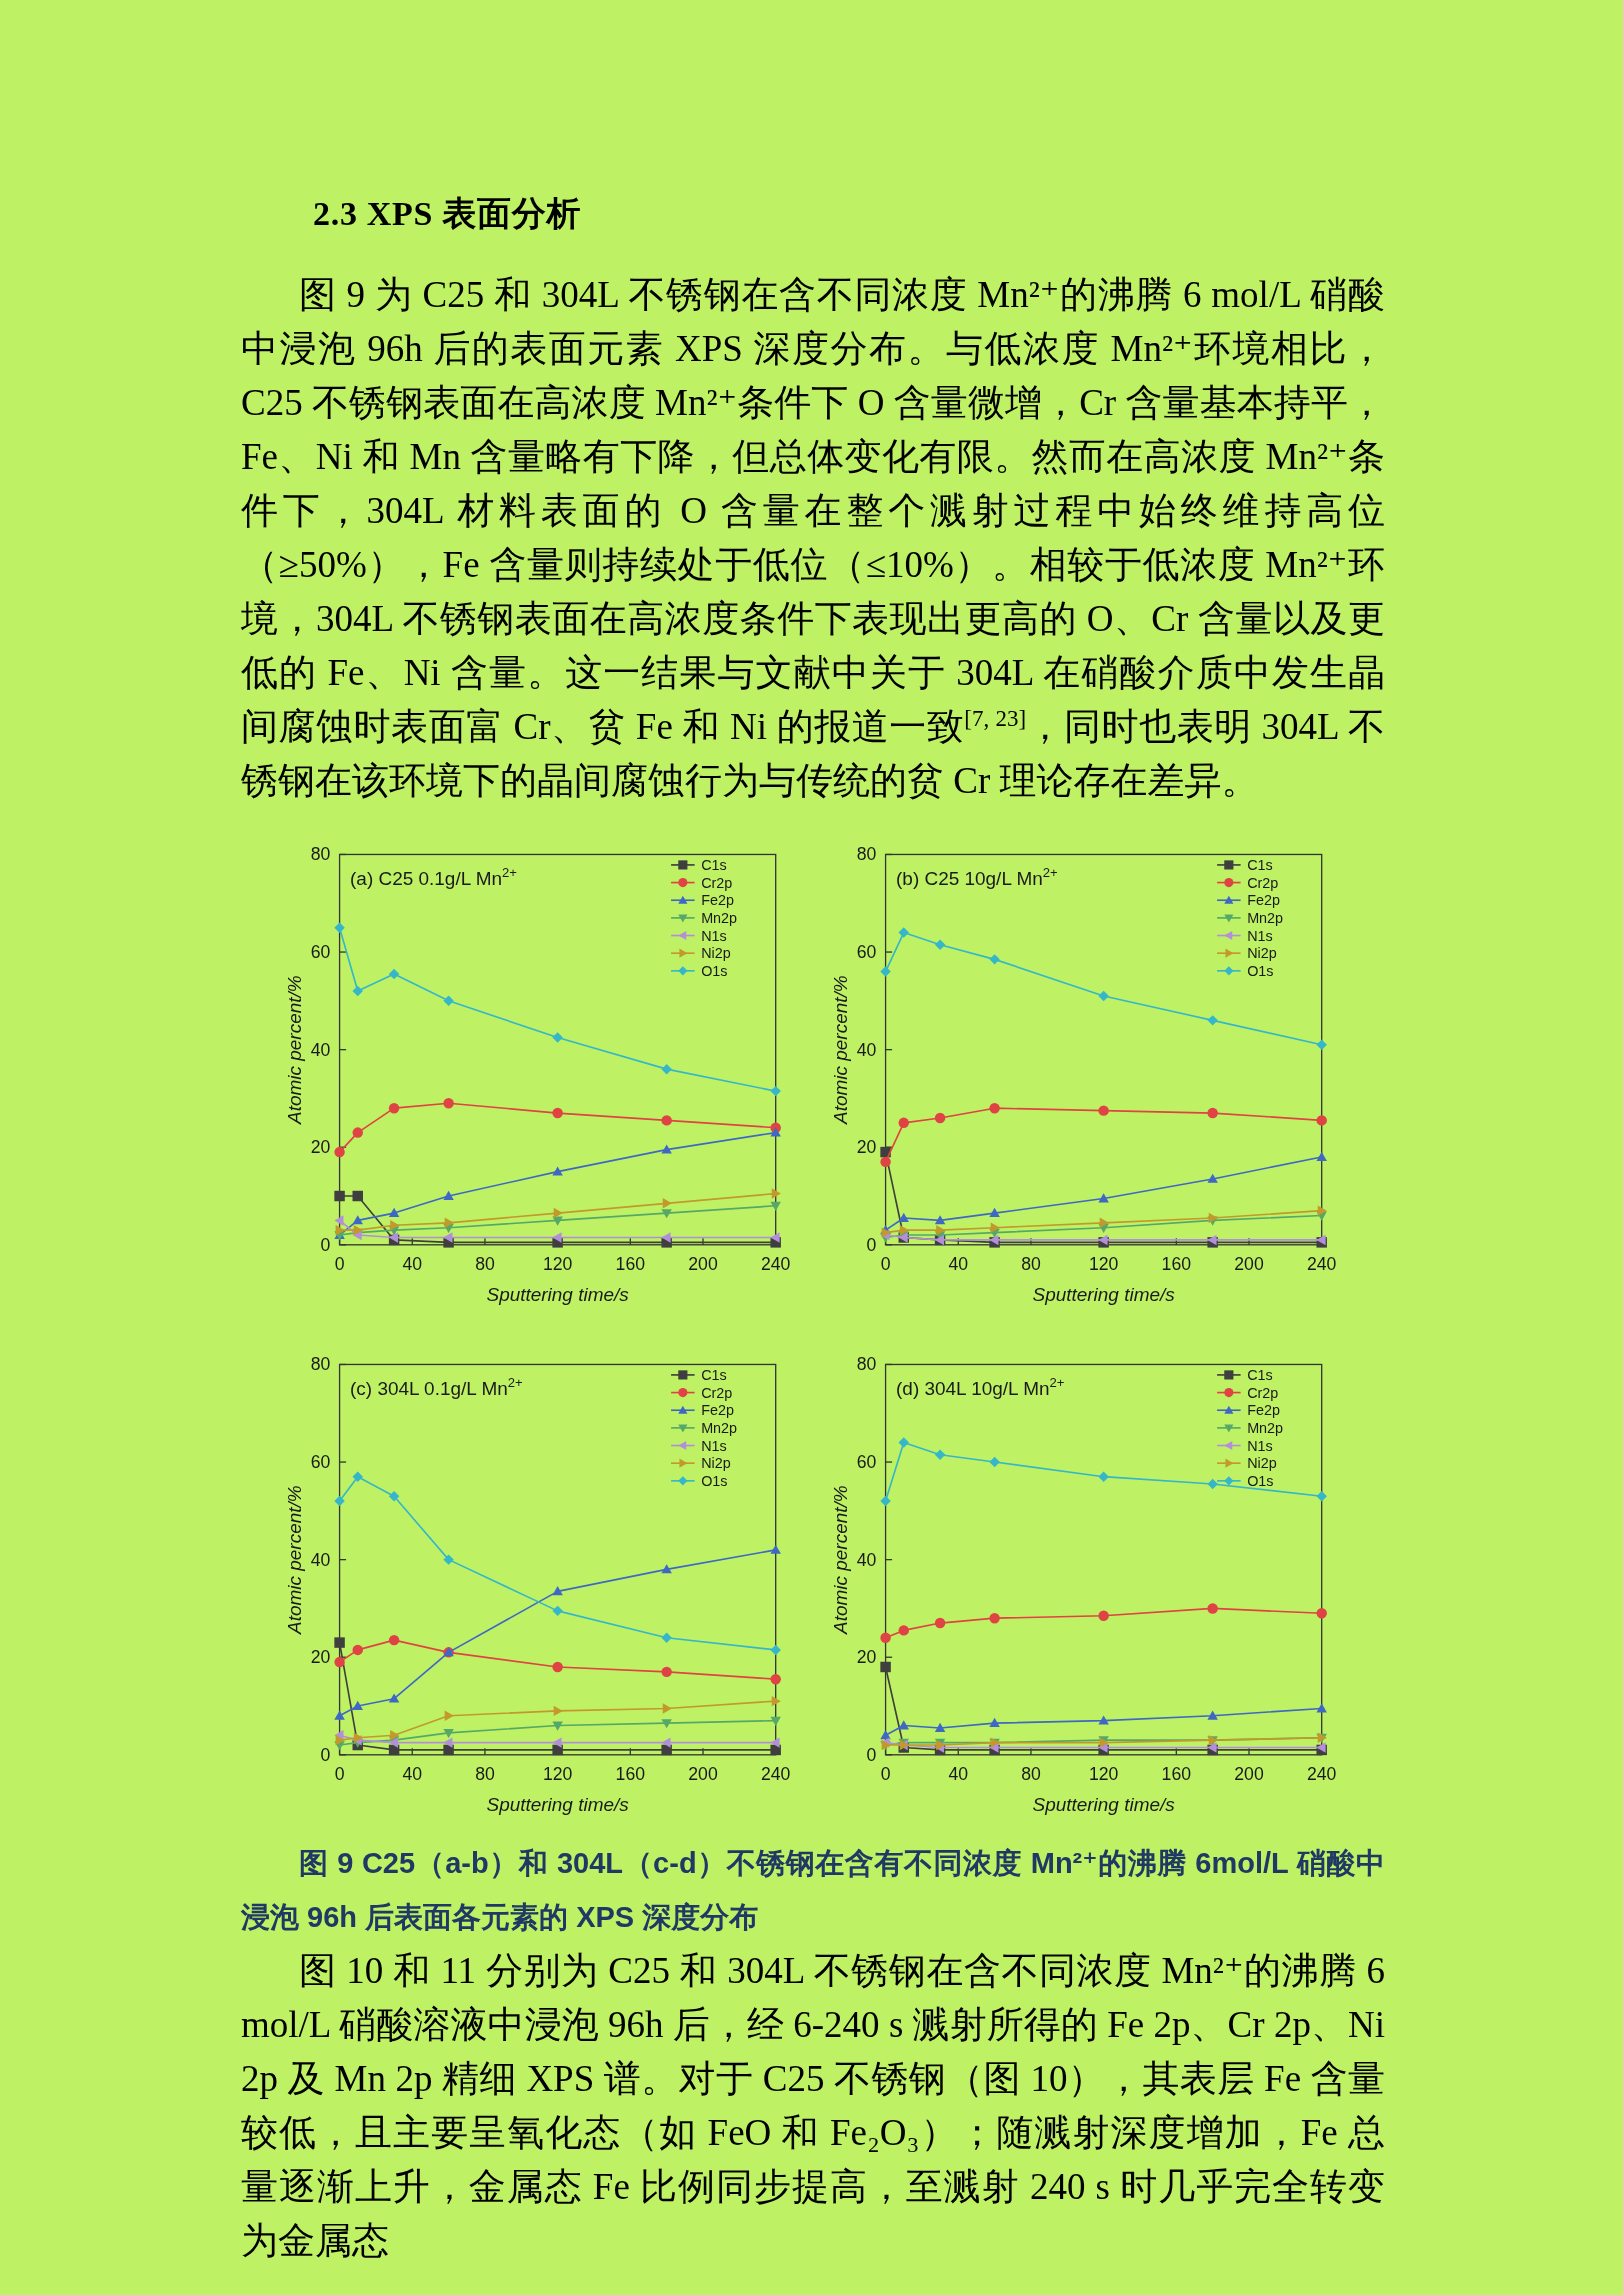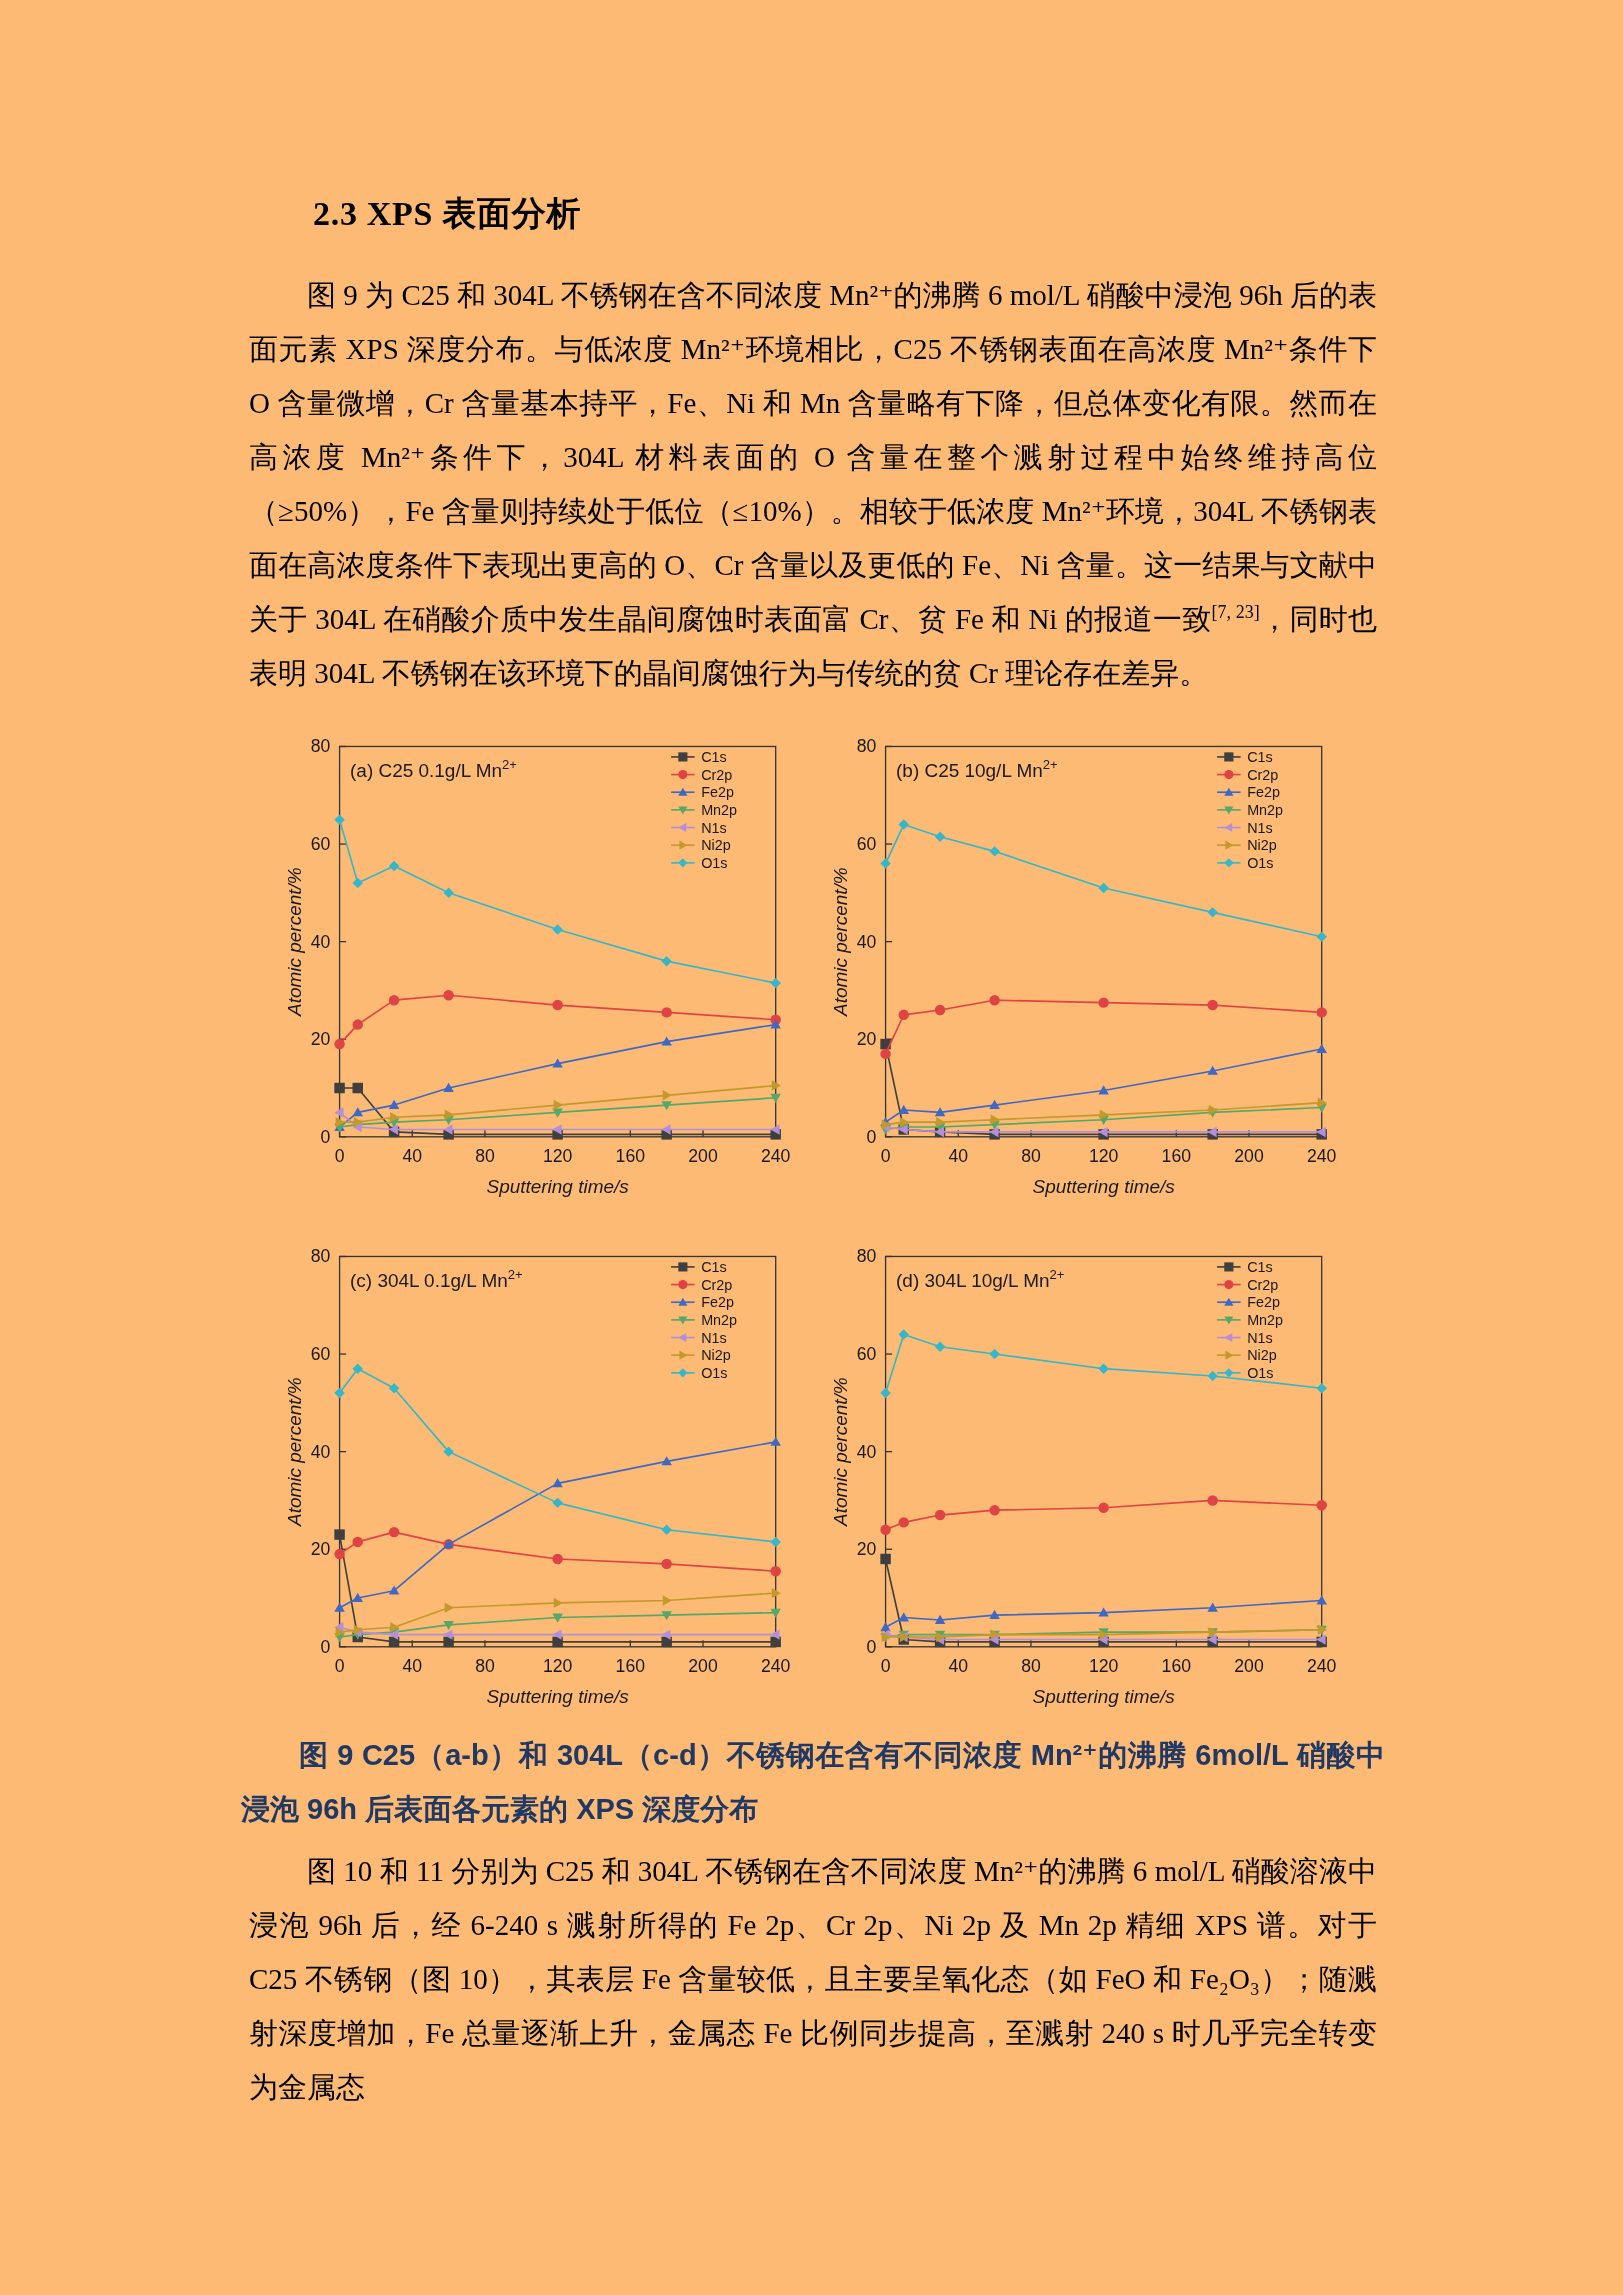--- a/index.html
+++ b/index.html
@@ -1,31 +1,31 @@
 <!DOCTYPE html>
 <html style="font-size:10.5px"><head>
 <meta charset="utf-8">
 <style>
   html,body{margin:0;padding:0;background:#ffffff;}
   body{
     width:1623px;height:2295px;
     font-family:"Liberation Serif","DejaVu Serif",serif;
     color:#000;
   }
-  .page{position:relative;width:1623px;height:2295px;overflow:hidden;background:#fdba74;}
+  .page{position:relative;width:1623px;height:2295px;overflow:hidden;background:#bef264;}
   .content{position:absolute;left:241px;top:191px;width:1144px;}
   .heading{
     font-size:34px;font-weight:bold;
     margin:0 0 31px 72px;
     letter-spacing:0.7px;
   }
   .para{
-    font-size:29px;line-height:54px;
+    font-size:37px;line-height:54px;
     text-align:justify;text-indent:58px;
-    margin:8px;
+    margin:0;
   }
   sup{font-size:0.62em;line-height:0;vertical-align:super;}
   .charts{
     display:grid;
     grid-template-columns:510px 510px;
     column-gap:36px;row-gap:39px;
     margin:30px 0 17px 43px;
   }
   figure.chart{margin:0;padding:0;width:510px;height:471px;}
   svg text{

